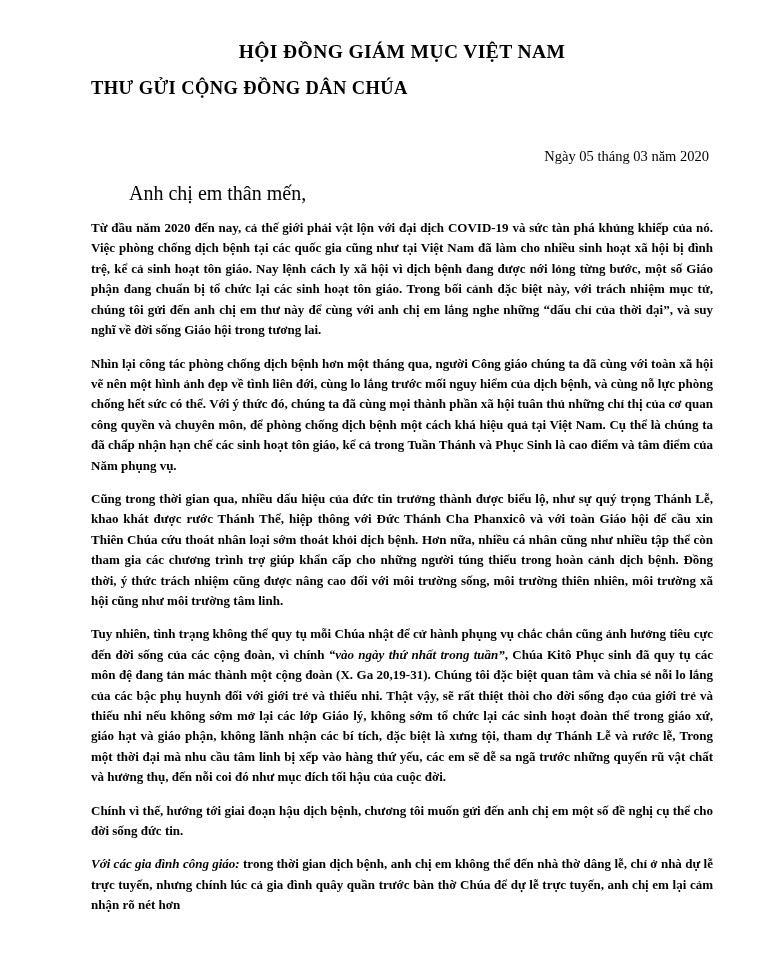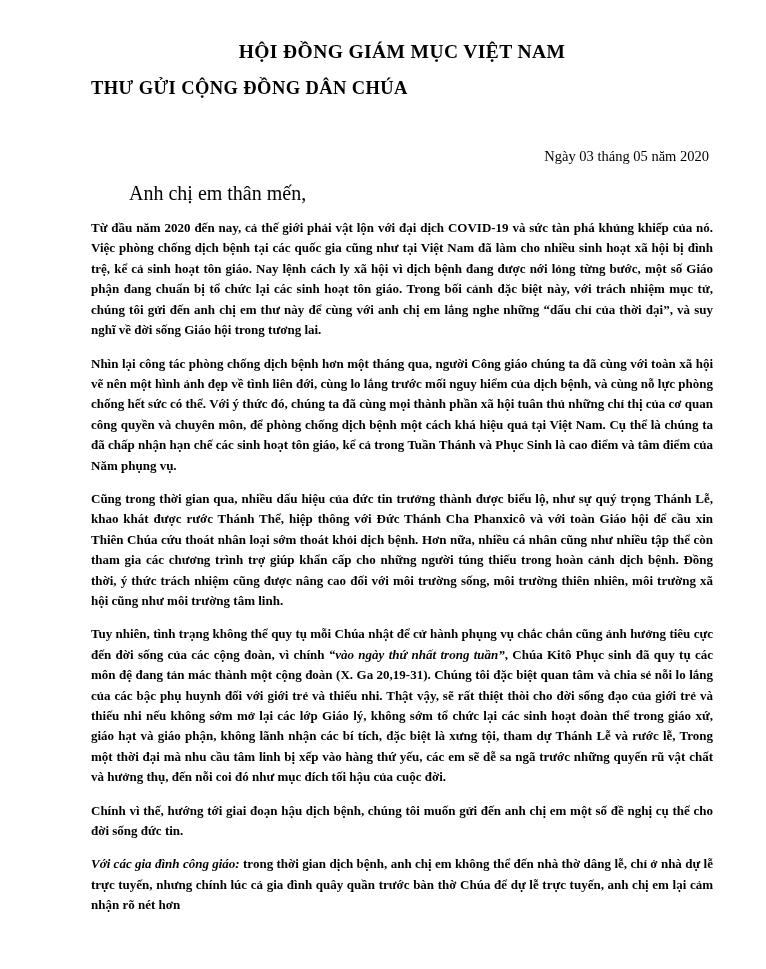--- a/index.html
+++ b/index.html
@@ -67,27 +67,27 @@
   }
 </style>
 </head>
 <body>
 
 <div class="page">
 
   <h1 class="doc-title">HỘI ĐỒNG GIÁM MỤC VIỆT NAM</h1>
   <h2 class="doc-subtitle">THƯ GỬI CỘNG ĐỒNG DÂN CHÚA</h2>
 
-  <p class="date-line">Ngày 03 tháng 05 năm 2020</p>
+  <p class="date-line">Ngày 05 tháng 03 năm 2020</p>
 
   <p class="salutation">Anh chị em thân mến,</p>
 
   <p class="body-par">Từ đầu năm 2020 đến nay, cả thế giới phải vật lộn với đại dịch COVID-19 và sức tàn phá khủng khiếp của nó. Việc phòng chống dịch bệnh tại các quốc gia cũng như tại Việt Nam đã làm cho nhiều sinh hoạt xã hội bị đình trệ, kể cả sinh hoạt tôn giáo. Nay lệnh cách ly xã hội vì dịch bệnh đang được nới lỏng từng bước, một số Giáo phận đang chuẩn bị tổ chức lại các sinh hoạt tôn giáo. Trong bối cảnh đặc biệt này, với trách nhiệm mục tử, chúng tôi gửi đến anh chị em thư này để cùng với anh chị em lắng nghe những “dấu chỉ của thời đại”, và suy nghĩ về đời sống Giáo hội trong tương lai.</p>
   <p class="body-par">Nhìn lại công tác phòng chống dịch bệnh hơn một tháng qua, người Công giáo chúng ta đã cùng với toàn xã hội vẽ nên một hình ảnh đẹp về tình liên đới, cùng lo lắng trước mối nguy hiểm của dịch bệnh, và cùng nỗ lực phòng chống hết sức có thể. Với ý thức đó, chúng ta đã cùng mọi thành phần xã hội tuân thủ những chỉ thị của cơ quan công quyền và chuyên môn, để phòng chống dịch bệnh một cách khá hiệu quả tại Việt Nam. Cụ thể là chúng ta đã chấp nhận hạn chế các sinh hoạt tôn giáo, kể cả trong Tuần Thánh và Phục Sinh là cao điểm và tâm điểm của Năm phụng vụ.</p>
   <p class="body-par">Cũng trong thời gian qua, nhiều dấu hiệu của đức tin trưởng thành được biểu lộ, như sự quý trọng Thánh Lễ, khao khát được rước Thánh Thể, hiệp thông với Đức Thánh Cha Phanxicô và với toàn Giáo hội để cầu xin Thiên Chúa cứu thoát nhân loại sớm thoát khỏi dịch bệnh. Hơn nữa, nhiều cá nhân cũng như nhiều tập thể còn tham gia các chương trình trợ giúp khẩn cấp cho những người túng thiếu trong hoàn cảnh dịch bệnh. Đồng thời, ý thức trách nhiệm cũng được nâng cao đối với môi trường sống, môi trường thiên nhiên, môi trường xã hội cũng như môi trường tâm linh.</p>
 
   <p class="body-par"><span>Tuy nhiên, tình trạng không thể quy tụ mỗi Chúa nhật để cử hành phụng vụ chắc chắn cũng ảnh hưởng tiêu cực đến đời sống của các cộng đoàn, vì chính </span><span class="italic">“vào ngày thứ nhất trong tuần”</span><span>, Chúa Kitô Phục sinh đã quy tụ các môn đệ đang tản mác thành một cộng đoàn (X. Ga 20,19-31). Chúng tôi đặc biệt quan tâm và chia sẻ nỗi lo lắng của các bậc phụ huynh đối với giới trẻ và thiếu nhi. Thật vậy, sẽ rất thiệt thòi cho đời sống đạo của giới trẻ và thiếu nhi nếu không sớm mở lại các lớp Giáo lý, không sớm tổ chức lại các sinh hoạt đoàn thể trong giáo xứ, giáo hạt và giáo phận, không lãnh nhận các bí tích, đặc biệt là xưng tội, tham dự Thánh Lễ và rước lễ, Trong một thời đại mà nhu cầu tâm linh bị xếp vào hàng thứ yếu, các em sẽ dễ sa ngã trước những quyến rũ vật chất và hưởng thụ, đến nỗi coi đó như mục đích tối hậu của cuộc đời.</span></p>
 
-  <p class="body-par">Chính vì thế, hướng tới giai đoạn hậu dịch bệnh, chúng tôi muốn gửi đến anh chị em một số đề nghị cụ thể cho đời sống đức tin.</p>
+  <p class="body-par">Chính vì thế, hướng tới giai đoạn hậu dịch bệnh, chương tôi muốn gửi đến anh chị em một số đề nghị cụ thể cho đời sống đức tin.</p>
 
   <p class="body-par"><span class="italic">Với các gia đình công giáo:</span><span> trong thời gian dịch bệnh, anh chị em không thể đến nhà thờ dâng lễ, chỉ ở nhà dự lễ trực tuyến, nhưng chính lúc cả gia đình quây quần trước bàn thờ Chúa để dự lễ trực tuyến, anh chị em lại cảm nhận rõ nét hơn </span></p>
 
 </div>
 
 </body></html>

